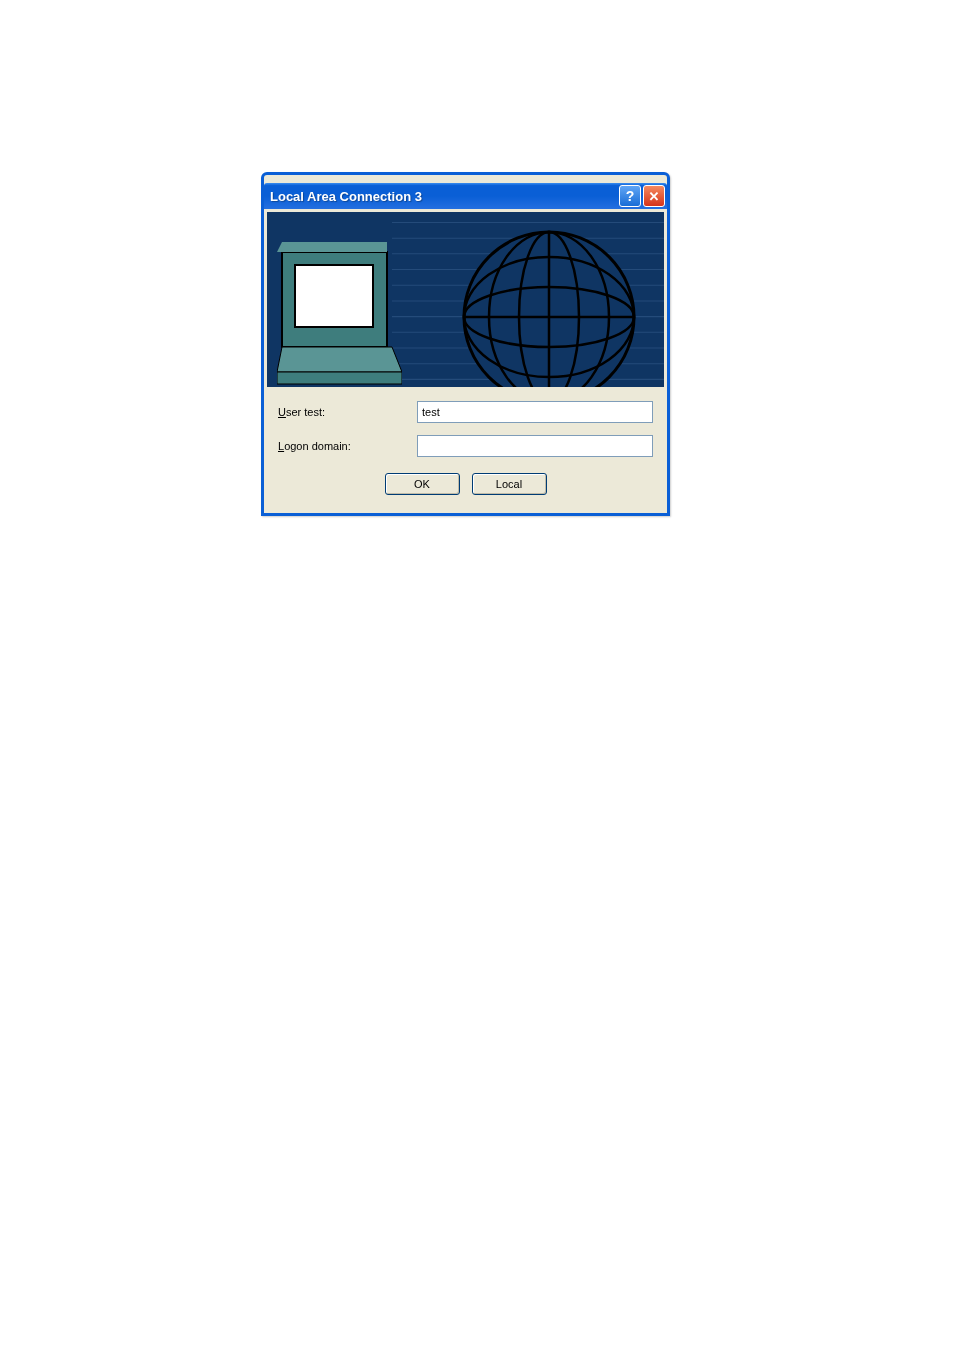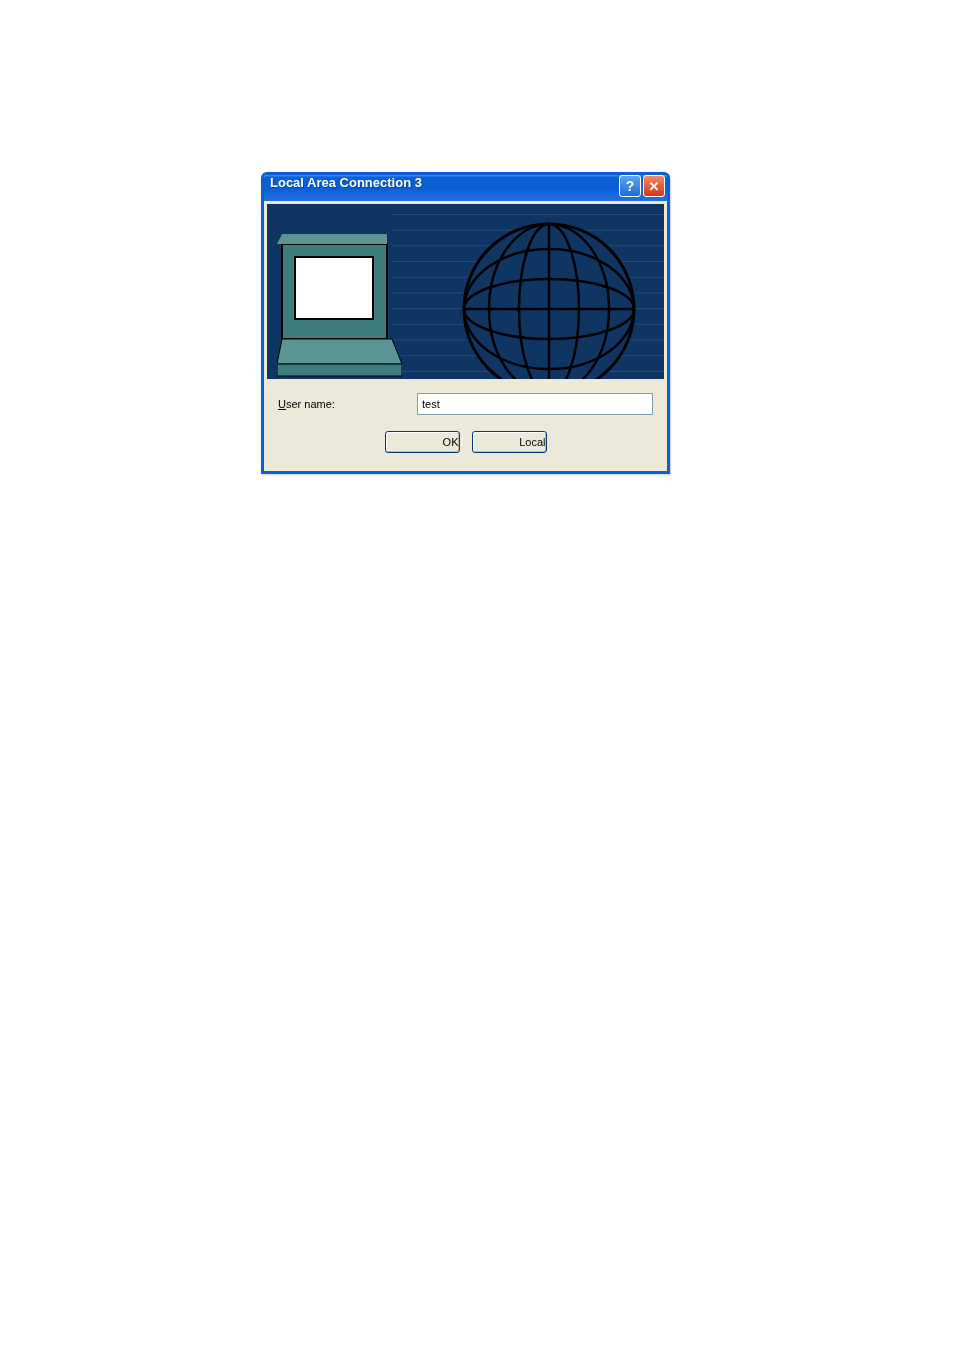--- a/index.html
+++ b/index.html
@@ -19,22 +19,24 @@
       width: 403px;
       border: 3px solid #0a5fd6;
       border-radius: 6px 6px 0 0;
       background: #ece9d8;
       box-shadow: 1px 1px 2px rgba(0,0,0,0.2);
     }
     .titlebar {
       height: 26px;
       background: linear-gradient(to bottom, #3b8ef0 0%, #0a5fd6 10%, #0a5fd6 50%, #246fe0 100%);
       display: flex;
+      align-items: center;
       padding: 0 2px 0 6px;
       border-radius: 3px 3px 0 0;
+      margin-top: 8px;
     }
     .titlebar-text {
       flex: 1;
       color: #ffffff;
       font-weight: bold;
       font-size: 13px;
       text-shadow: 1px 1px 1px rgba(0,0,0,0.3);
     }
     .titlebar-buttons {
       display: flex;
@@ -128,21 +130,20 @@
       width: 75px;
       height: 22px;
       background: #ece9d8;
       border: 1px solid #003c74;
       border-radius: 3px;
       font-family: Tahoma, Arial, sans-serif;
       font-size: 11px;
       cursor: pointer;
       padding: 0;
       box-shadow: inset 1px 1px 0 #ffffff, inset -1px -1px 0 #c0bba8;
-      text-align: right;
     }
     .pwd-dots {
       letter-spacing: 1px;
       font-size: 10px;
     }
   </style>
 </head>
 <body>
 
 <div class="dialog">
@@ -188,21 +189,25 @@
       <rect x="5" y="15" width="105" height="95" fill="#3e7d7d" stroke="#000000" stroke-width="2"></rect>
       <rect x="18" y="28" width="78" height="62" fill="#ffffff" stroke="#000000" stroke-width="2"></rect>
       <polygon points="5,110 115,110 125,135 0,135" fill="#5a9595" stroke="#000000" stroke-width="1"></polygon>
       <rect x="0" y="135" width="125" height="12" fill="#3e7d7d" stroke="#000000" stroke-width="1"></rect>
       <polygon points="0,15 5,5 110,5 110,15" fill="#5a9595"></polygon>
     </svg>
   </div>
 
   <div class="form-area">
     <div class="form-row">
-      <div class="form-label"><span class="underline">U</span><span>ser name:</span></div>
+      <div class="form-label"><span class="underline">U</span><span>ser test:</span></div>
       <input type="text" class="form-input" value="test" style="">
+    </div>
+    <div class="form-row">
+      <div class="form-label"><span class="underline">L</span><span>ogon domain:</span></div>
+      <input type="text" class="form-input" value="" style="">
     </div>
     <div class="button-row">
       <button class="dlg-btn">OK</button>
       <button class="dlg-btn">Local</button>
     </div>
   </div>
 </div>
 
 </body></html>

